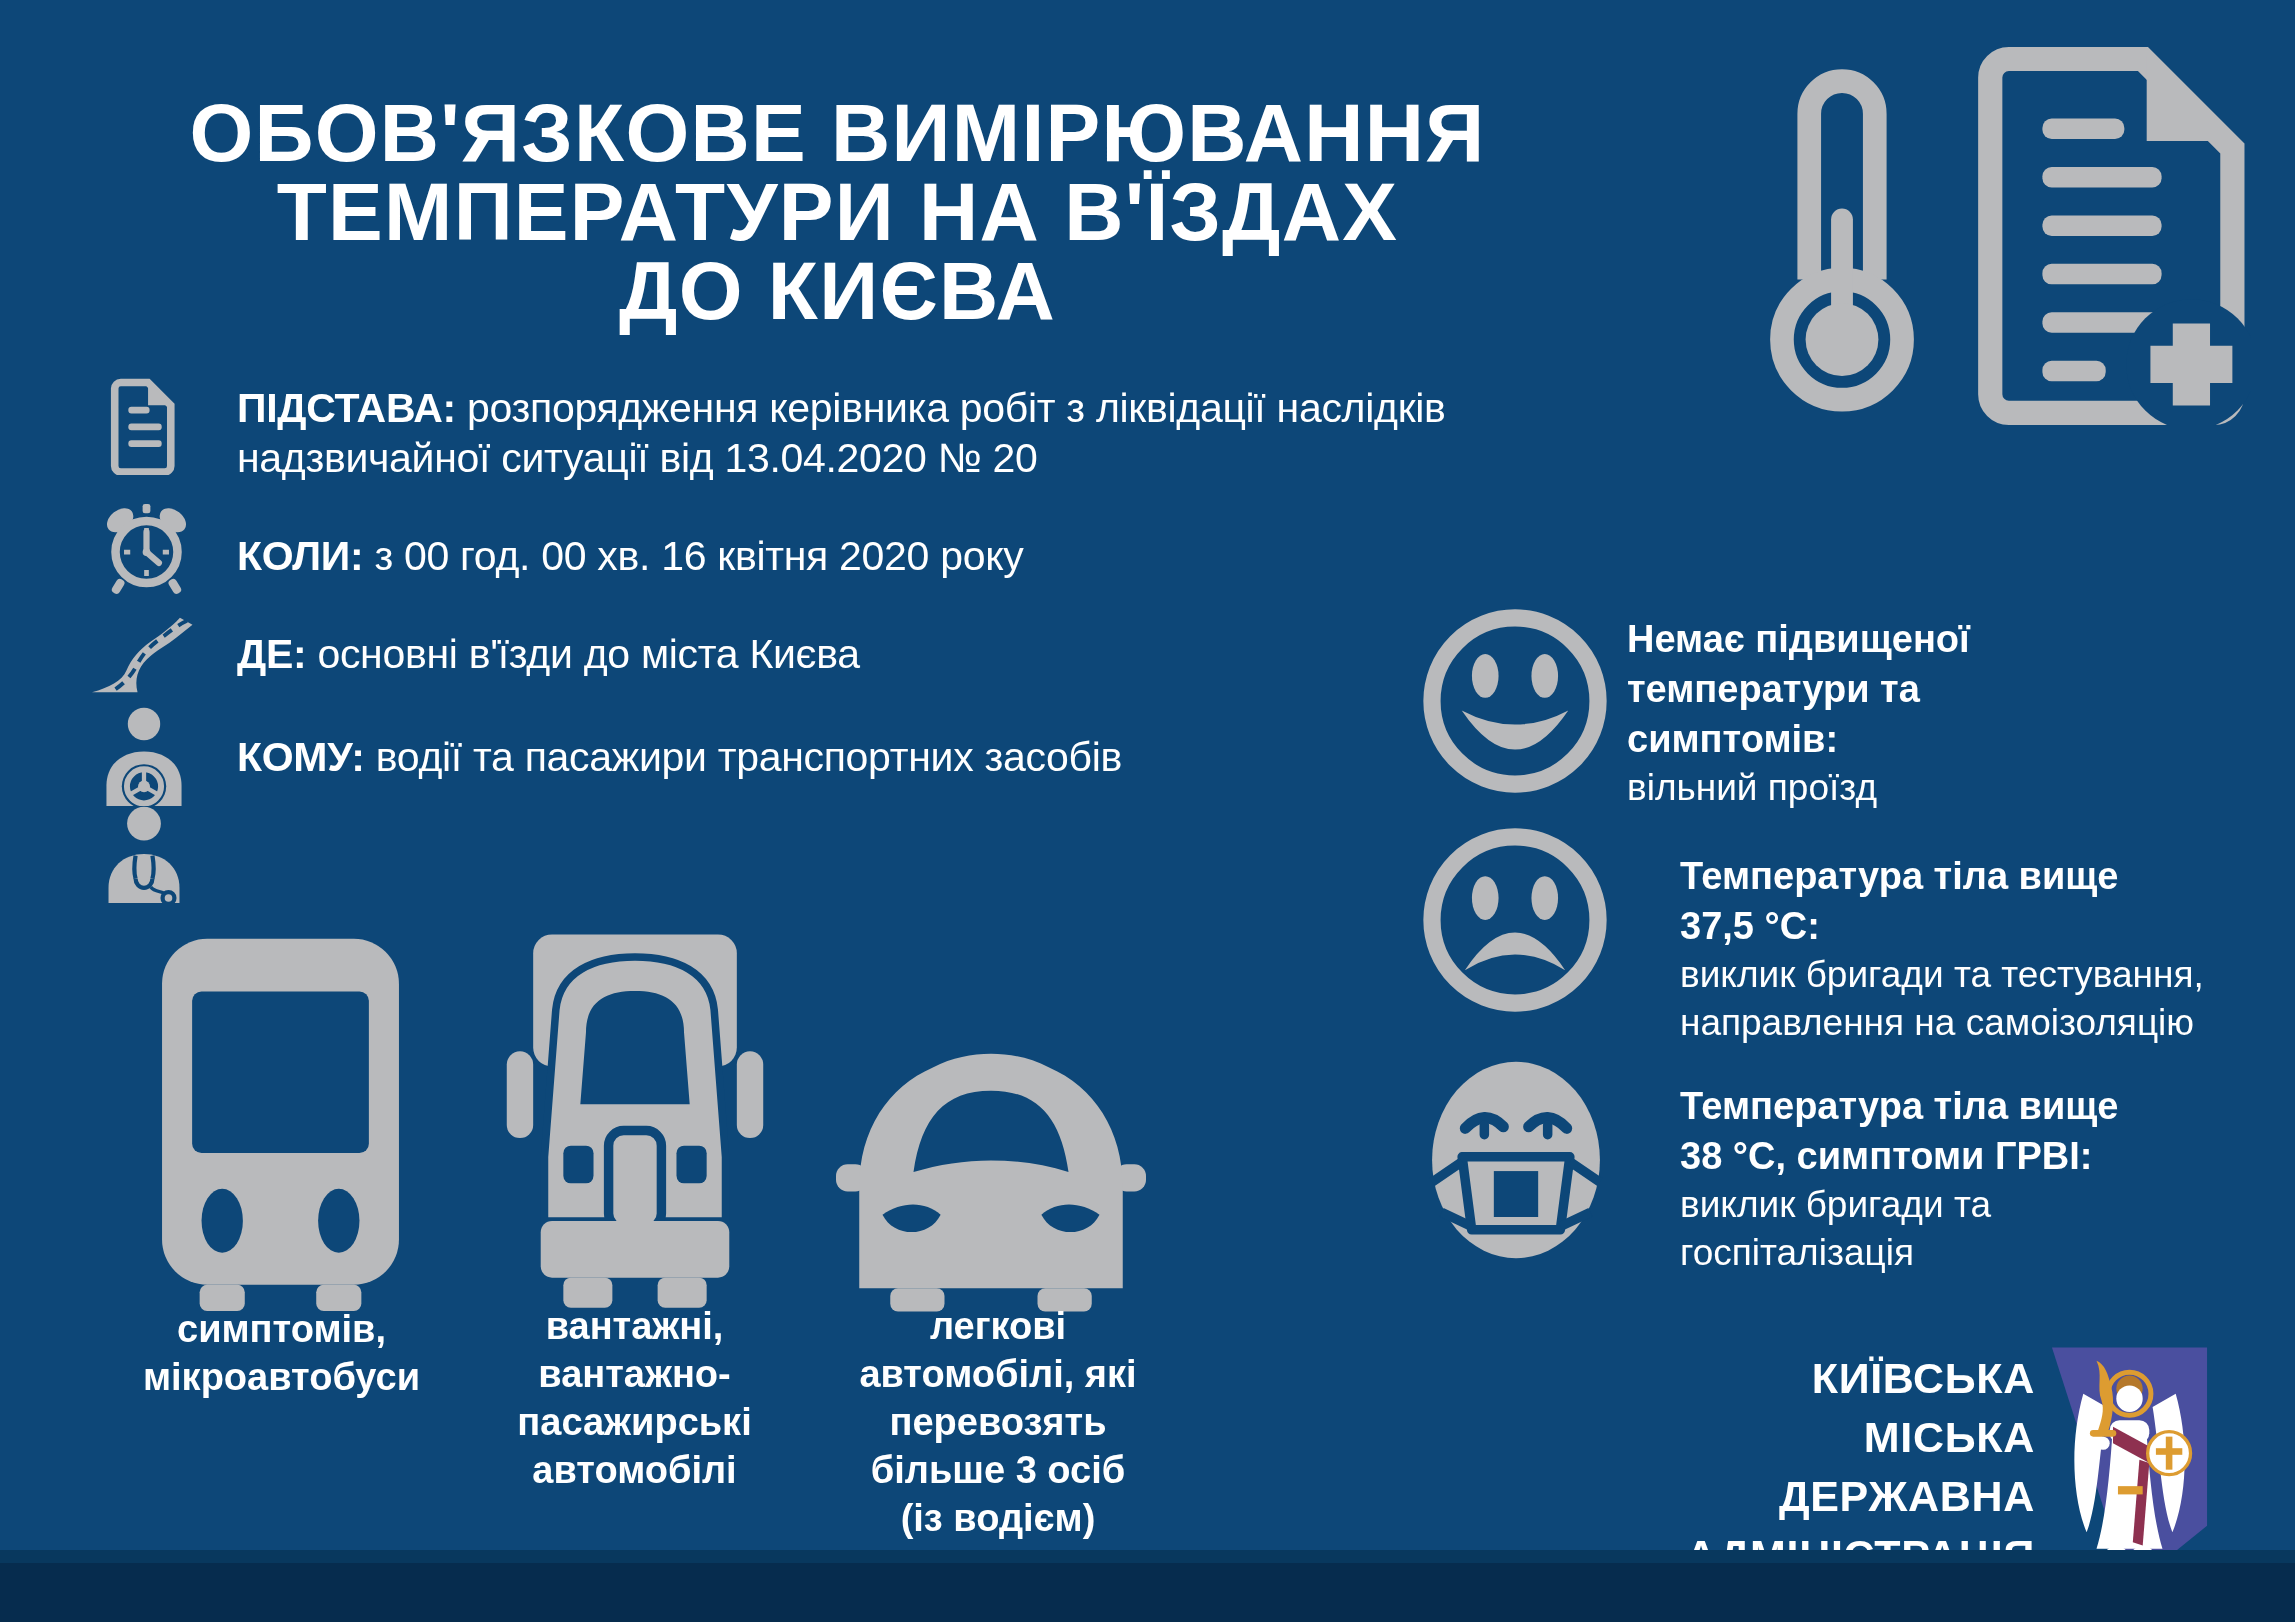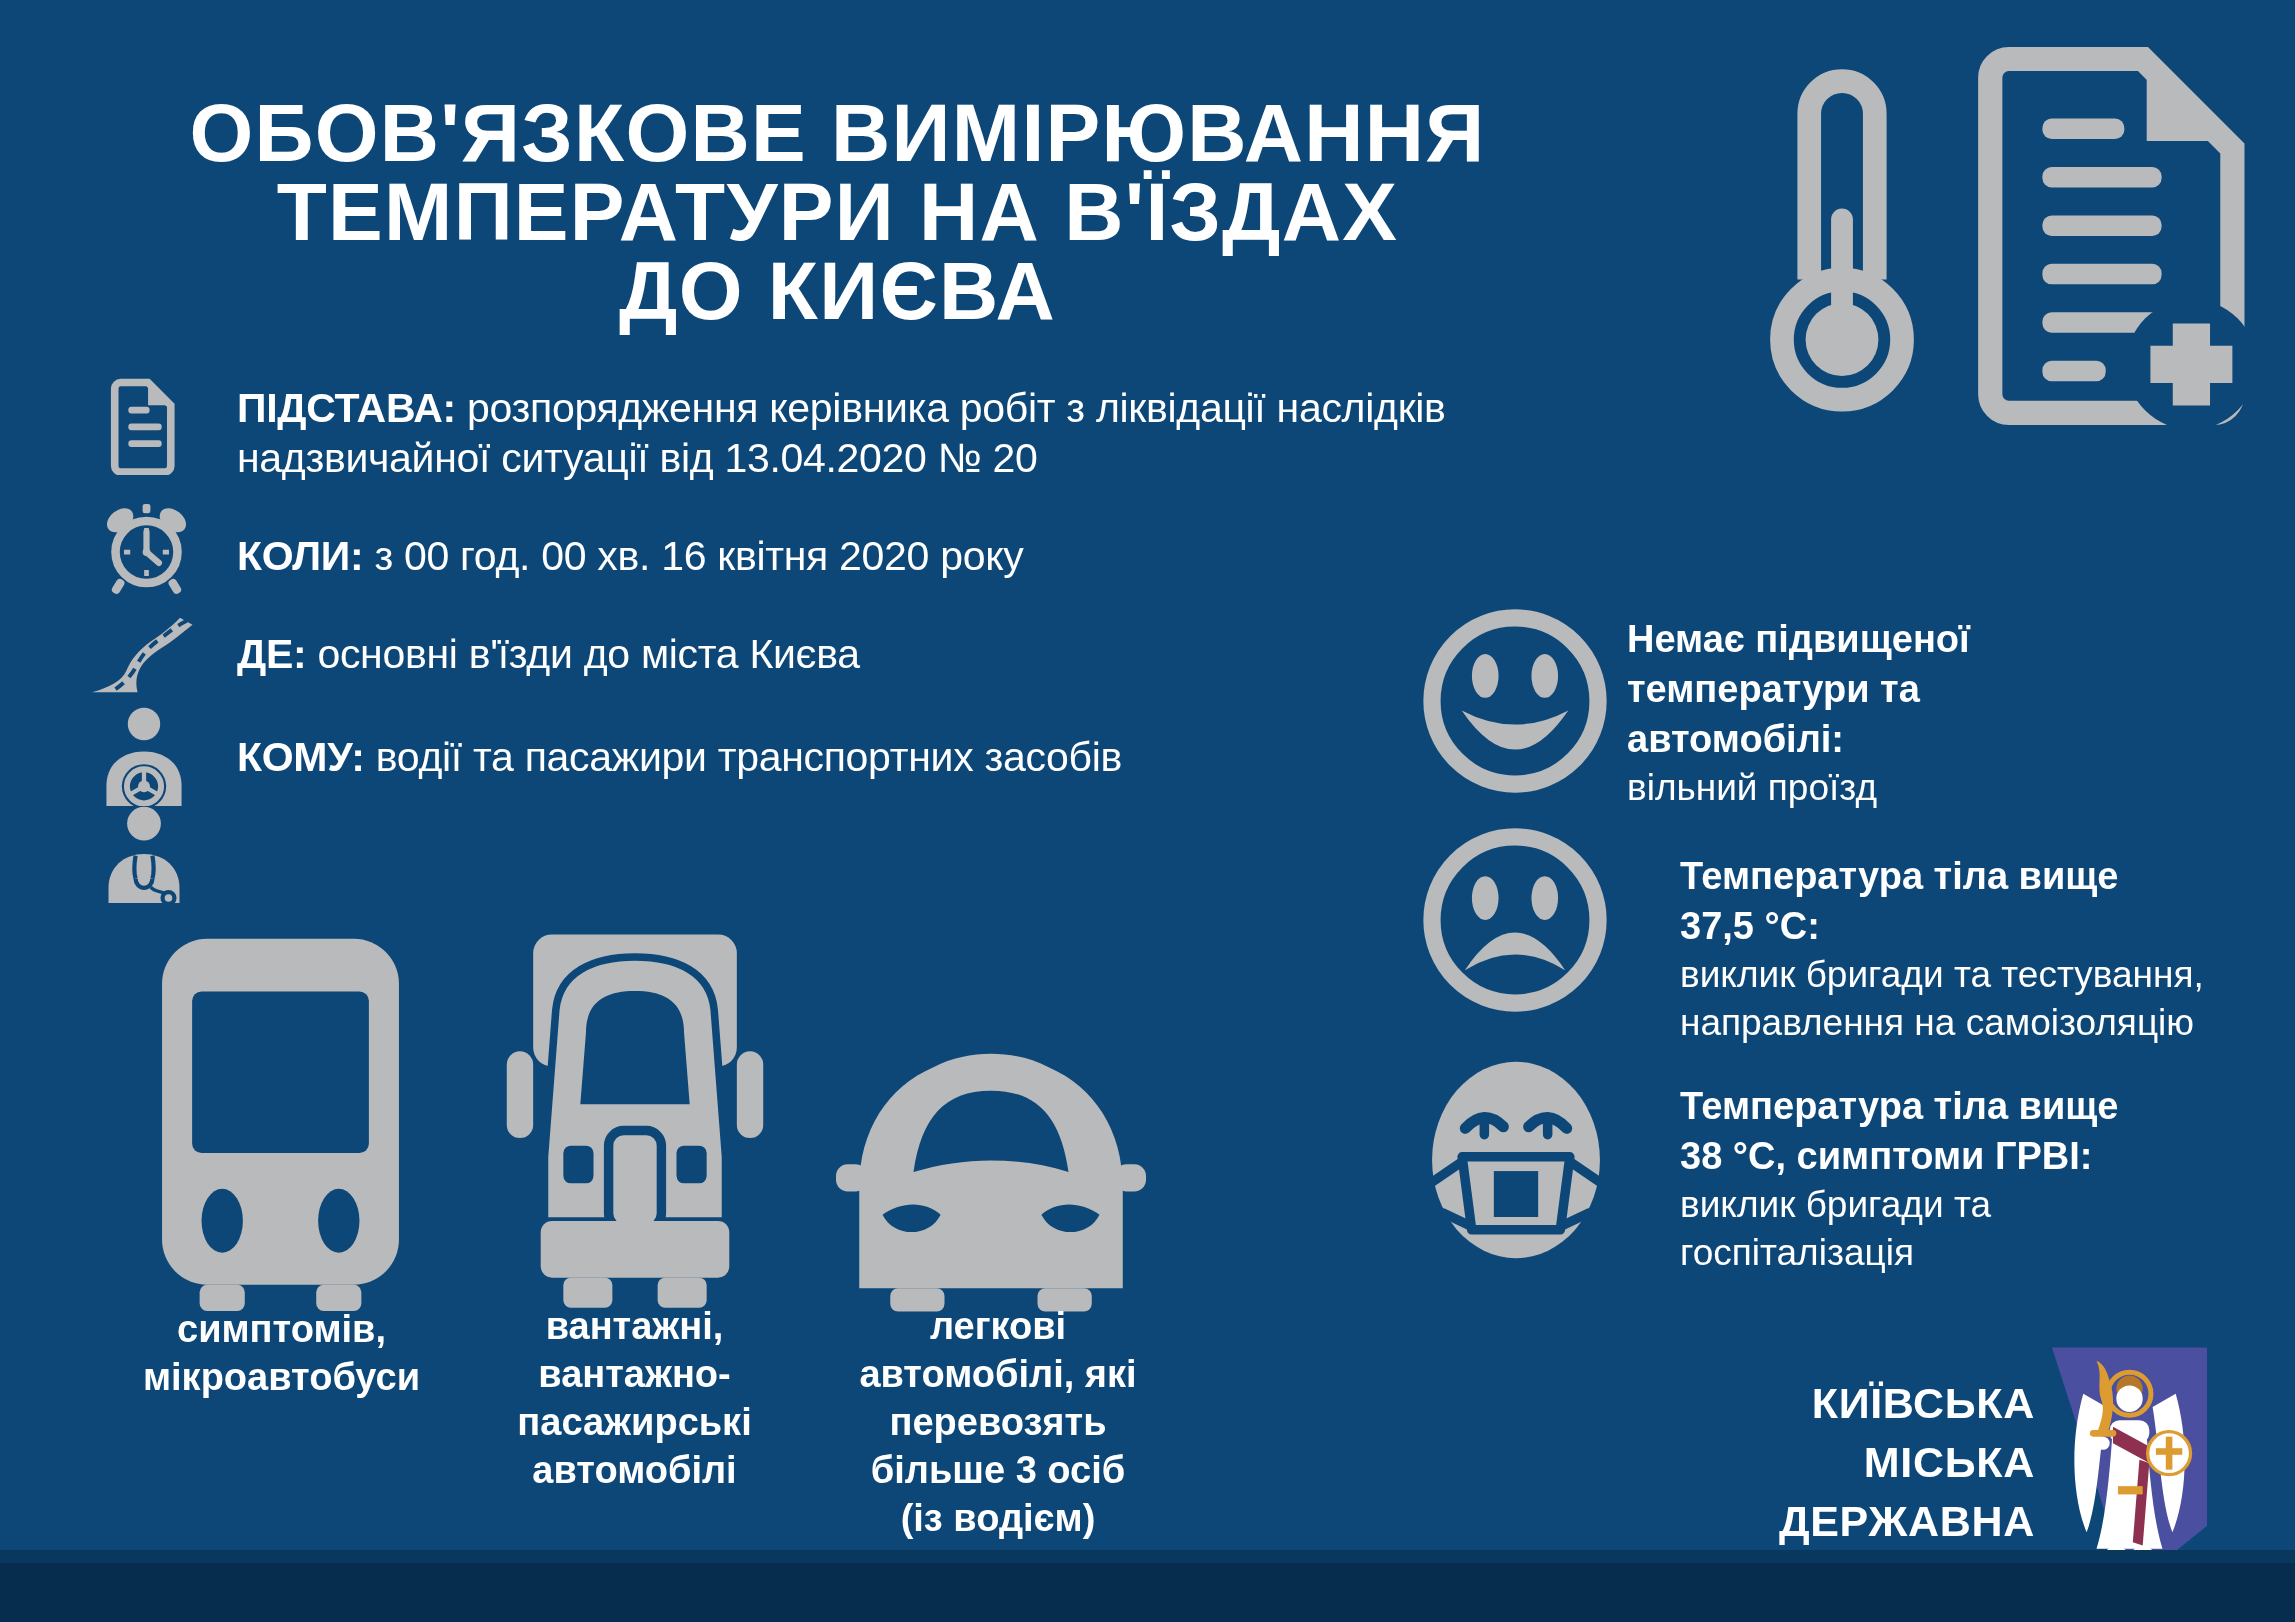--- a/index.html
+++ b/index.html
@@ -27,21 +27,21 @@
   .outcome-title{font-weight:700;font-size:38px;line-height:50px;}
   .outcome-body{font-size:37px;line-height:48px;}
   .out0{left:1627px;top:614px;}
   .out1{left:1680px;top:851px;}
   .out2{left:1680px;top:1081px;}
   
   .veh-label{font-weight:700;font-size:38px;line-height:48px;text-align:center;}
   
   .org{
     left:1492px;top:1349px;width:543px;text-align:right;
-    font-weight:700;font-size:43px;line-height:59px;letter-spacing:0.7px;margin-top:25px;
+    font-weight:700;font-size:43px;line-height:59px;letter-spacing:0.7px;
   }
   .bottom-bar{left:0;bottom:0;width:100%;height:13px;background:#08385e;}
   svg{display:block;}
 </style>
 </head>
 <body>
 
 <div class="canvas">
 
   <div class="abs title">
@@ -206,21 +206,21 @@
       <circle cx="60" cy="60" r="53" fill="none" stroke="#b9babc" stroke-width="11"></circle>
       <ellipse cx="41" cy="44" rx="8.5" ry="14" fill="#b9babc"></ellipse>
       <ellipse cx="79" cy="44" rx="8.5" ry="14" fill="#b9babc"></ellipse>
       <path d="M26 66 Q60 116 94 66 Q60 84 26 66 Z" fill="#b9babc"></path>
     </svg>
   </div>
   <div class="abs outcome-text out0">
     <div class="outcome-title">
       <div>Немає підвищеної</div>
       <div>температури та</div>
-      <div>автомобілі:</div>
+      <div>симптомів:</div>
     </div>
     <div class="outcome-body">
       <div>вільний проїзд</div>
     </div>
   </div>
 
   <div class="abs" style="left:1421px;top:826px;width:188px;height:188px;">
     <svg width="188" height="188" viewBox="0 0 120 120">
       <circle cx="60" cy="60" r="53" fill="none" stroke="#b9babc" stroke-width="11"></circle>
       <ellipse cx="41" cy="46" rx="8.5" ry="14" fill="#b9babc"></ellipse>

